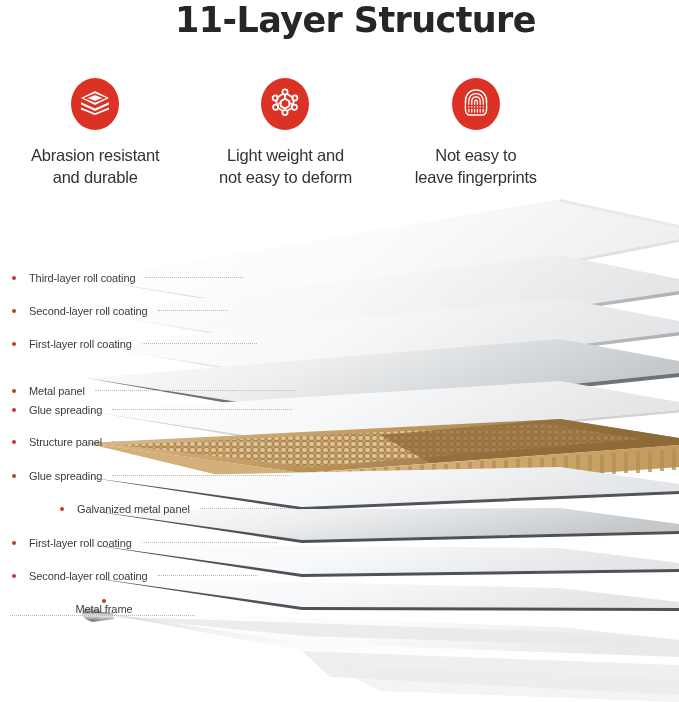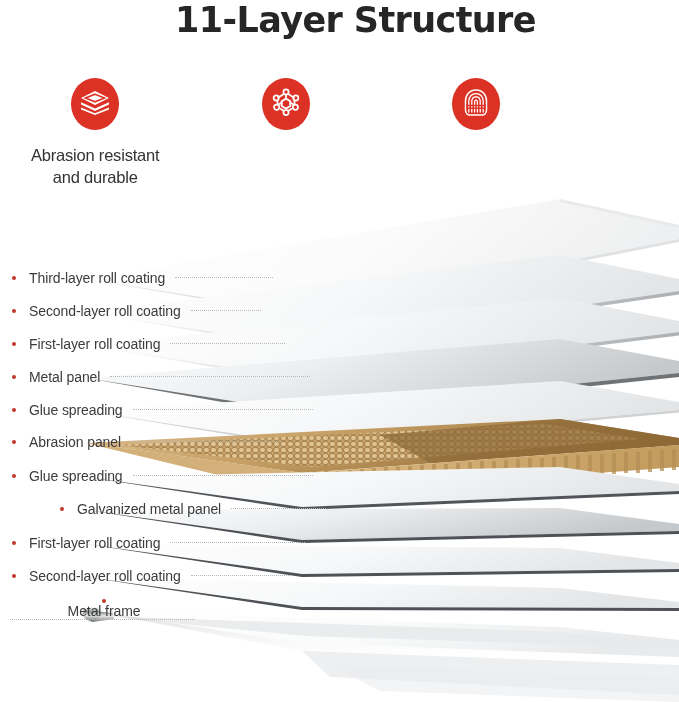--- a/index.html
+++ b/index.html
@@ -30,21 +30,21 @@
     font-family: "DejaVu Sans", sans-serif;
   }
 
   
   #features {
     position: absolute;
     top: 78px;
     left: 0;
     width: 571px;
     display: flex;
-    justify-content: flex-end;
+    justify-content: flex-start;
     padding: 0 0px;
     box-sizing: border-box;
   }
   .feature {
     width: 226px;
     display: flex;
     flex-direction: column;
     align-items: center;
   }
   .feature-icon {
@@ -98,21 +98,21 @@
   .layer-bullet {
     width: 4px;
     height: 4px;
     border-radius: 50%;
     background: #C0392B;
     margin-left: 12px;
     flex: 0 0 auto;
   }
   .layer-text {
     margin-left: 13px;
-    font-size: 14px;
+    font-size: 11px;
     color: #3b3b3b;
     white-space: nowrap;
     letter-spacing: -0.1px;
     font-family: "Liberation Sans", sans-serif;
   }
   .layer-leader {
     margin-left: 10px;
     height: 1px;
     border-top: 1px dotted #b9b9b9;
     flex: 0 0 auto;
@@ -165,20 +165,22 @@
             <circle cx="4.2" cy="11" r="2.6"></circle>
             <circle cx="23.8" cy="11" r="2.6"></circle>
             <circle cx="4.6" cy="20.2" r="2.6"></circle>
             <circle cx="23.4" cy="20.2" r="2.6"></circle>
             <circle cx="14" cy="25.6" r="2.6"></circle>
           </g>
           <path d="M14 11.6 L18.3 14.2 L18.3 19 L14 21.6 L9.7 19 L9.7 14.2 Z" fill="none" stroke="#ffffff" stroke-width="1.9"></path>
         </svg>
       </span>
     </div>
+    <div class="feature-caption">Light weight and
+not easy to deform</div>
   </div>
 
   <div class="feature">
     <div class="feature-icon" style="background:#DC3226;">
       <span>
         <svg width="26" height="32" viewBox="0 0 26 32" aria-hidden="true">
           <g fill="none" stroke="#ffffff" stroke-width="1.5" stroke-linecap="round">
             <path d="M13 4 C6.5 4 2.5 9 2.5 15 L2.5 24 C2.5 27 4.5 29 7 29 L19 29 C21.5 29 23.5 27 23.5 24 L23.5 15 C23.5 9 19.5 4 13 4 Z"></path>
           </g>
           <g fill="none" stroke="#ffffff" stroke-width="1.25" stroke-linecap="round">
@@ -189,20 +191,22 @@
             <path d="M13 14 C11.9 14 11.6 15 11.6 16 L11.6 26"></path>
             <path d="M13 14 C14.1 14 14.4 15 14.4 16 L14.4 26"></path>
           </g>
           <g stroke="#DC3226" stroke-width="1.4">
             <path d="M3 19.5 L23 19.5"></path>
             <path d="M3 22.2 L23 22.2"></path>
           </g>
         </svg>
       </span>
     </div>
+    <div class="feature-caption">Not easy to
+leave fingerprints</div>
   </div>
 </div>
 
 <div id="layer-stack">
   <svg width="679" height="507" viewBox="0 0 679 507" aria-hidden="true">
     <defs>
       <linearGradient id="gTopFace" x1="0" y1="0" x2="1" y2="0.25">
         <stop offset="0" stop-color="#ffffff"></stop>
         <stop offset="0.55" stop-color="#fbfbfb"></stop>
         <stop offset="1" stop-color="#eeeff0"></stop>
@@ -373,35 +377,35 @@
     <span class="layer-text">Second-layer roll coating</span>
     <span class="layer-leader" style="width:70px;"></span>
   </div>
 
   <div class="layer-label-row" style="top:139px;">
     <span class="layer-bullet"></span>
     <span class="layer-text">First-layer roll coating</span>
     <span class="layer-leader" style="width:115px;"></span>
   </div>
 
-  <div class="layer-label-row" style="top:172px;">
+  <div class="layer-label-row" style="top:186px;">
     <span class="layer-bullet"></span>
     <span class="layer-text">Metal panel</span>
     <span class="layer-leader" style="width:200px;"></span>
   </div>
 
   <div class="layer-label-row" style="top:205px;">
     <span class="layer-bullet"></span>
     <span class="layer-text">Glue spreading</span>
     <span class="layer-leader" style="width:180px;"></span>
   </div>
 
   <div class="layer-label-row" style="top:237px;">
     <span class="layer-bullet"></span>
-    <span class="layer-text">Abrasion panel</span>
+    <span class="layer-text">Structure panel</span>
     <span class="layer-leader" style="width:150px;"></span>
   </div>
 
   <div class="layer-label-row" style="top:271px;">
     <span class="layer-bullet"></span>
     <span class="layer-text">Glue spreading</span>
     <span class="layer-leader" style="width:180px;"></span>
   </div>
 
   <div class="layer-label-row" style="top:304px;padding-left:48px;">

